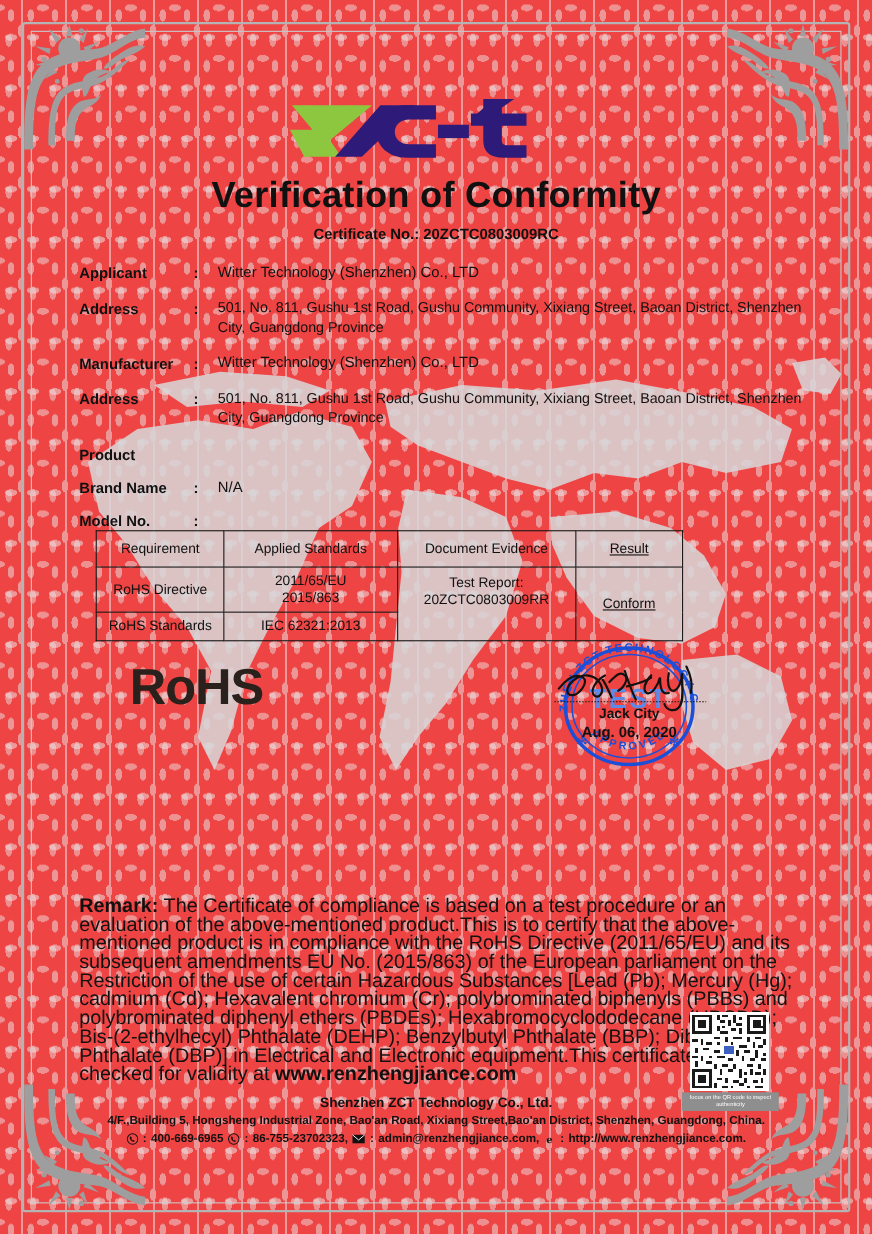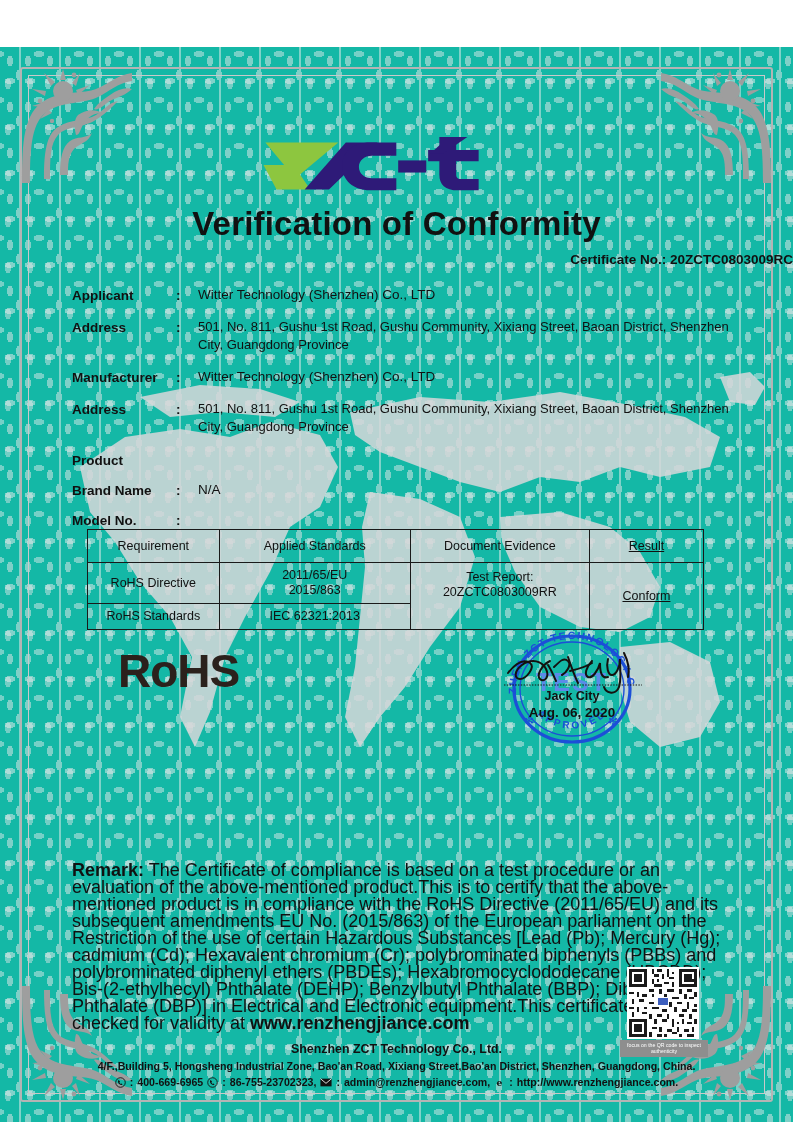--- a/index.html
+++ b/index.html
@@ -5,23 +5,22 @@
   html,body{margin:0;padding:0;}
   body{
     width:793px;height:1122px;
     font-family:"Liberation Sans","DejaVu Sans",sans-serif;
     background:#ffffff;
     overflow:hidden;
     position:relative;
   }
   .page{
     position:absolute;inset:0;
-    background:#14b8a6;
+    background:#ef4444;
     overflow:hidden;
-    margin-top:47px;
   }
   
   .wm-leaves{
     position:absolute;inset:0;
     opacity:.5;
     background-image:
       radial-gradient(ellipse 5px 9px at 10px 14px, #e9e9ea 60%, transparent 62%),
       radial-gradient(ellipse 5px 9px at 28px 14px, #e9e9ea 60%, transparent 62%),
       radial-gradient(ellipse 5px 9px at 19px 28px, #e9e9ea 60%, transparent 62%),
       radial-gradient(ellipse 9px 5px at 10px 34px, #ededee 60%, transparent 62%),
@@ -70,36 +69,36 @@
   }
   .logo svg{height:58px;display:block;}
   .title{
     position:absolute;left:0;right:0;top:158px;
     text-align:center;
     font-size:33px;font-weight:bold;color:#111;
     letter-spacing:.2px;
   }
   .cert-no{
     position:absolute;left:0;right:0;top:205px;
-    text-align:right;font-size:13.5px;font-weight:bold;color:#111;
+    text-align:center;font-size:13.5px;font-weight:bold;color:#111;
   }
   
   .info{position:absolute;left:72px;top:239px;width:660px;}
   .row{display:flex;align-items:flex-start;margin-bottom:2px;}
   .row .lbl{width:104px;flex:0 0 104px;font-size:13.5px;font-weight:bold;color:#111;line-height:19px;}
   .row .col{width:22px;flex:0 0 22px;font-size:13.5px;font-weight:bold;color:#111;line-height:19px;}
   .row .val{flex:1;font-size:13px;color:#111;line-height:18px;}
   .row.bold .val{font-weight:normal;font-size:13.5px;}
   .row.tall{margin-bottom:5px;}
   .sp-a{height:11px;}
   .sp-b{height:9px;}
   .sp-c{height:10px;}
   
   .tbl{
-    position:absolute;left:87px;top:482px;width:617px;
+    position:absolute;left:87px;top:482px;width:534px;
     border-collapse:collapse;
     font-size:12.5px;color:#111;
   }
   .tbl td{
     border:1px solid #1a1a1a;
     text-align:center;vertical-align:middle;
     padding:5px 3px;
     line-height:15px;
   }
   .tbl .c1{width:130px;}

